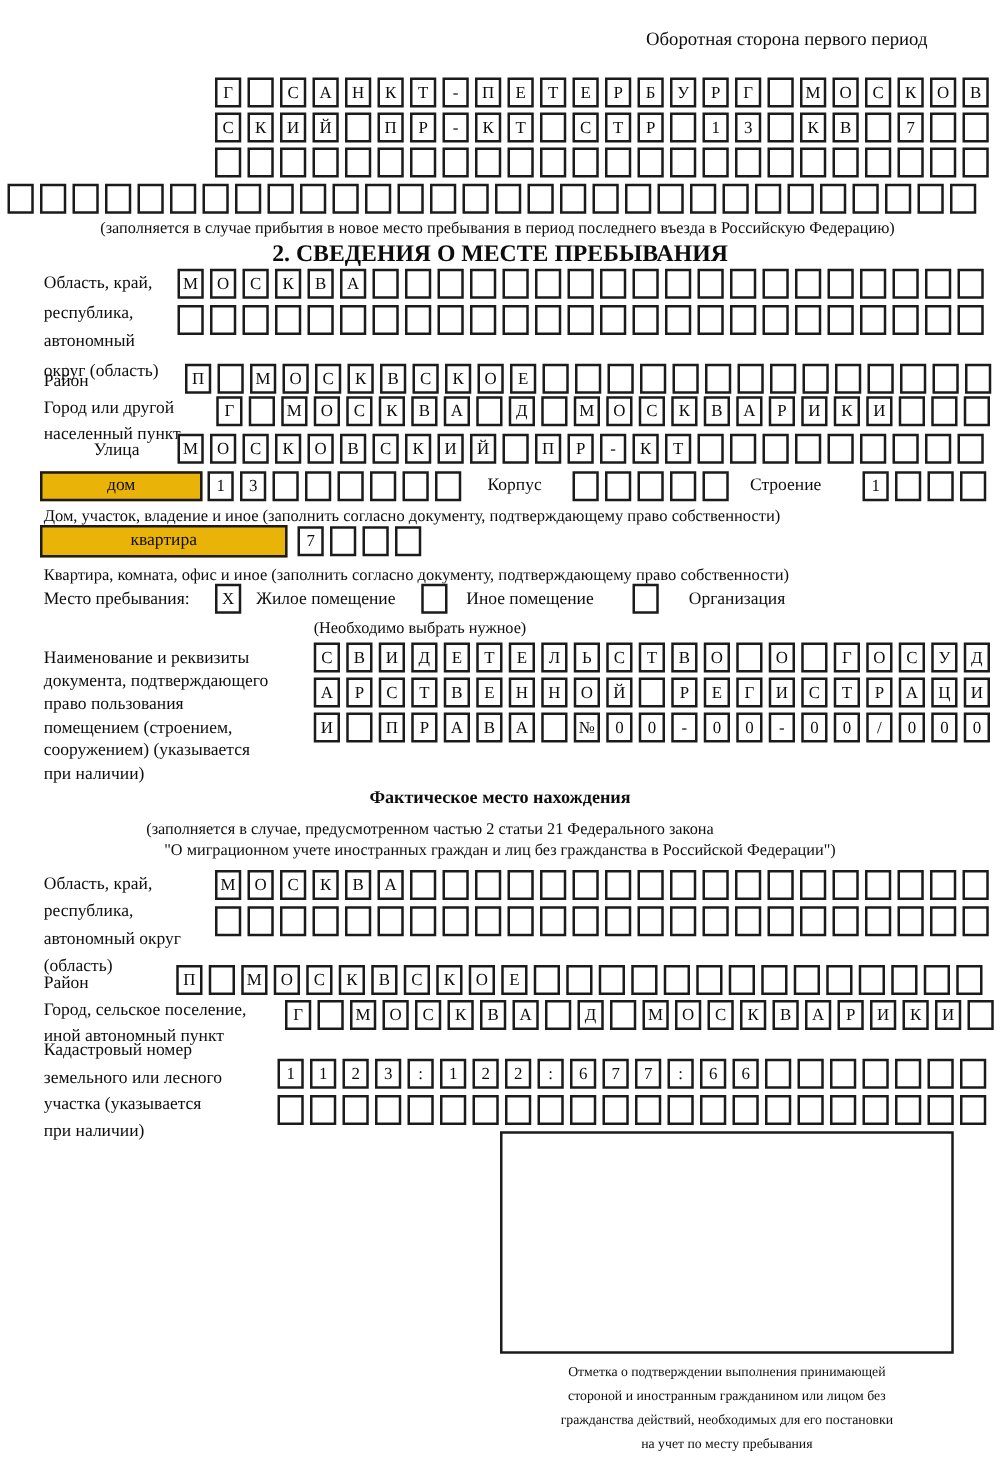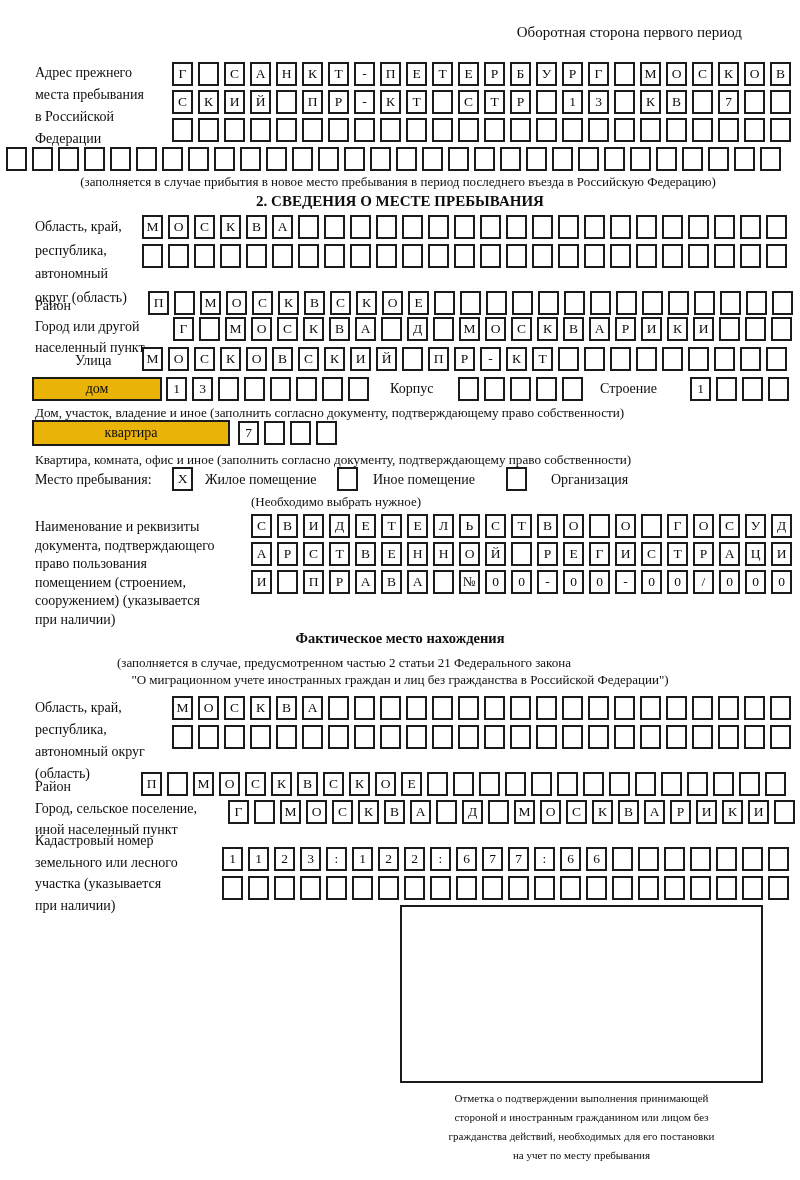--- a/index.html
+++ b/index.html
@@ -33,33 +33,29 @@
     border: 2px solid #1b1b1b;
     text-align: center;
     font-size: 14px;
     background: #eab308;
   }
   .stampbox {
     border: 2px solid #1b1b1b;
     background: #fff;
   }
   .hdr { font-size: 15px; }
-  .sect-title { font-size: 15px; }
+  .sect-title { font-size: 19px; }
 </style>
 </head>
 <body>
 
 <div class="page">
 
   <div class="abs hdr" style="right:58px; top:24px;">Оборотная сторона первого период</div>
 
-  <div class="abs lbl pre" style="left:35px; top:62px;">Адрес прежнего
-места пребывания
-в Российской
-Федерации</div>
   <div class="abs cells" style="left:172px; top:62px;">
       <div class="cell">Г</div>
       <div class="cell"></div>
       <div class="cell">С</div>
       <div class="cell">А</div>
       <div class="cell">Н</div>
       <div class="cell">К</div>
       <div class="cell">Т</div>
       <div class="cell">-</div>
       <div class="cell">П</div>
@@ -525,21 +521,21 @@
       <div class="cell"></div>
       <div class="cell"></div>
       <div class="cell"></div>
       <div class="cell"></div>
       <div class="cell"></div>
       <div class="cell"></div>
       <div class="cell"></div>
     </div>
 
   <div class="abs lbl pre" style="left:35px; top:798px; line-height:21px;">Город, сельское поселение,
-иной населенный пункт</div>
+иной автономный пункт</div>
   <div class="abs cells" style="left:228px; top:800px;">
       <div class="cell">Г</div>
       <div class="cell"></div>
       <div class="cell">М</div>
       <div class="cell">О</div>
       <div class="cell">С</div>
       <div class="cell">К</div>
       <div class="cell">В</div>
       <div class="cell">А</div>
       <div class="cell"></div>

